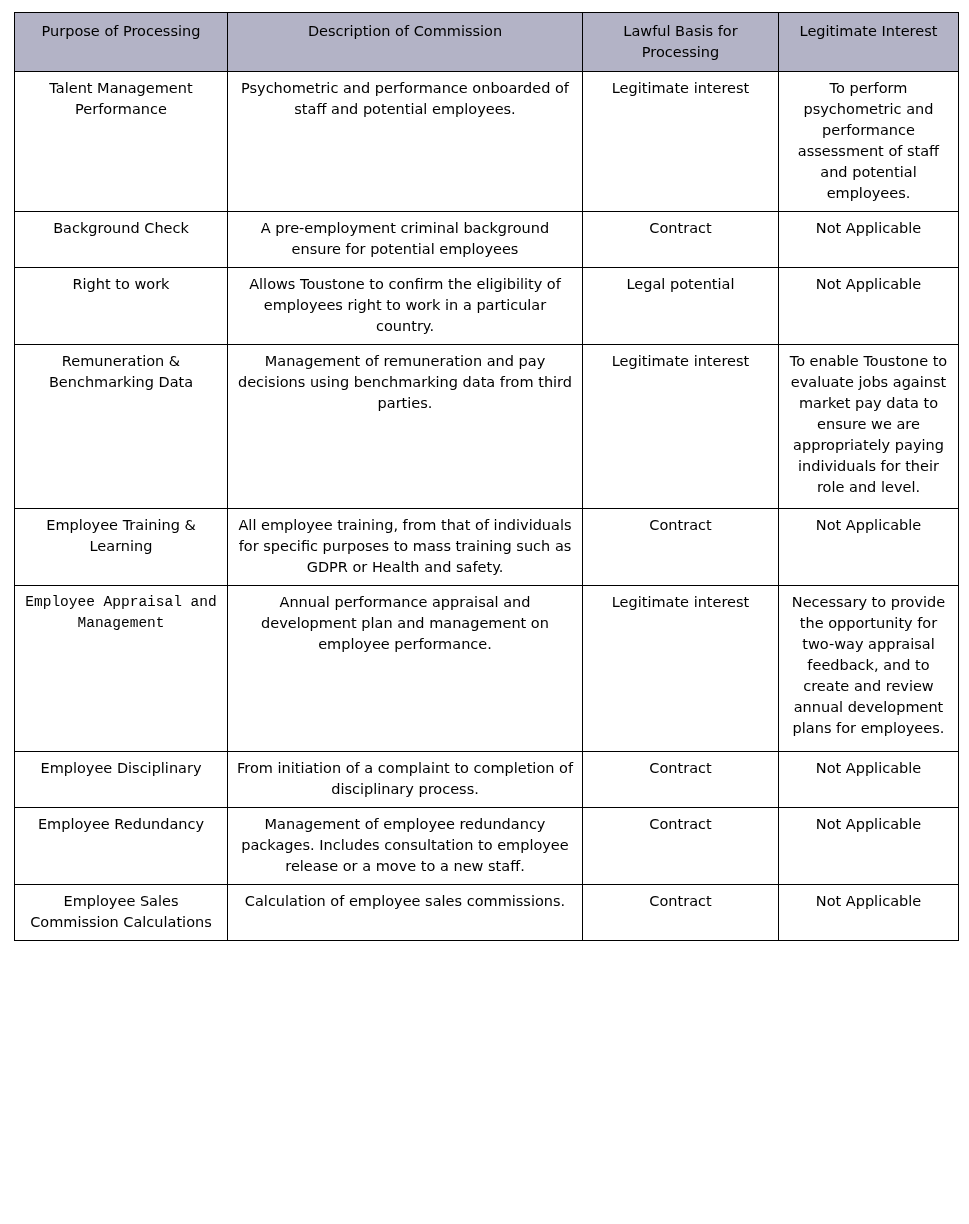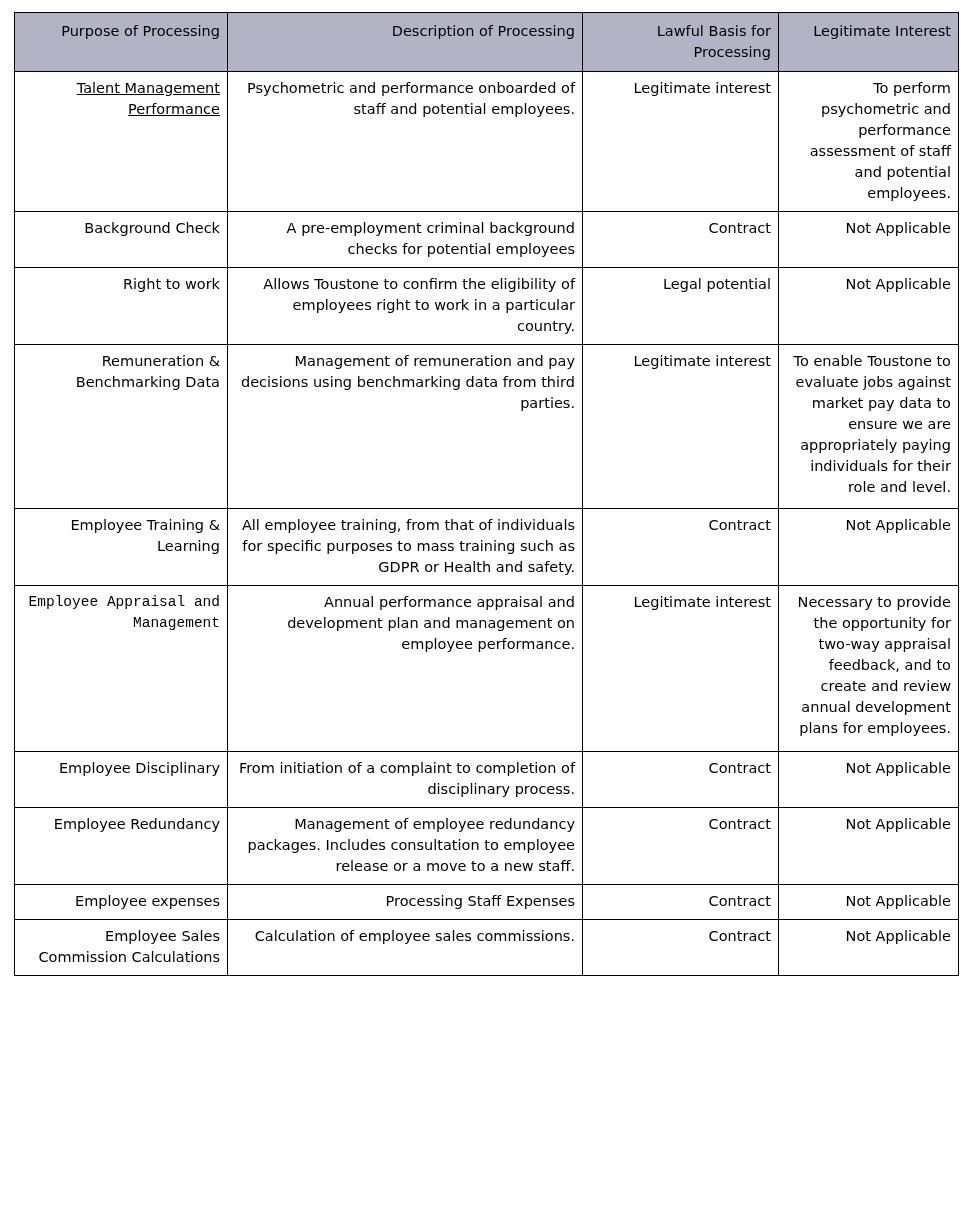--- a/index.html
+++ b/index.html
@@ -31,61 +31,61 @@
   table.privacy-table col.c4 { width: 180px; }
 
   table.privacy-table th,
   table.privacy-table td {
     border: 1px solid #000000;
     vertical-align: top;
     padding: 6px 7px 7px 7px;
     font-size: 14.5px;
     line-height: 1.45;
     font-weight: normal;
-    text-align: right;
+    text-align: center;
   }
   table.privacy-table thead th {
     background: #b3b3c6;
     height: 40px;
     padding-top: 8px;
     padding-bottom: 8px;
   }
-  td.pad-tall-1 { height: 112px; text-decoration: underline; }
+  td.pad-tall-1 { height: 112px; }
   td.pad-tall-2 { height: 150px; }
   td.pad-tall-3 { height: 152px; font-family: Liberation Mono, monospace; }
 </style>
 </head>
 <body>
 
 <div class="page">
   <table class="privacy-table">
     <colgroup>
       <col class="c1">
         <col class="c2">
         <col class="c3">
         <col class="c4">
     </colgroup>
     <thead>
       <tr>
         <th>Purpose of Processing</th>
-        <th>Description of Processing</th>
+        <th>Description of Commission</th>
         <th>Lawful Basis for Processing</th>
         <th>Legitimate Interest</th>
       </tr>
     </thead>
     <tbody>
       <tr>
         <td class="pad-tall-1">Talent Management Performance</td>
         <td>Psychometric and performance onboarded of staff and potential employees.</td>
         <td>Legitimate interest</td>
         <td>To perform psychometric and performance assessment of staff and potential employees.</td>
       </tr>
       <tr>
         <td>Background Check</td>
-        <td>A pre-employment criminal background checks for potential employees</td>
+        <td>A pre-employment criminal background ensure for potential employees</td>
         <td>Contract</td>
         <td>Not Applicable</td>
       </tr>
       <tr>
         <td>Right to work</td>
         <td>Allows Toustone to confirm the eligibility of employees right to work in a particular country.</td>
         <td>Legal potential</td>
         <td>Not Applicable</td>
       </tr>
       <tr>
@@ -112,26 +112,20 @@
         <td>Contract</td>
         <td>Not Applicable</td>
       </tr>
       <tr>
         <td>Employee Redundancy</td>
         <td>Management of employee redundancy packages. Includes consultation to employee release or a move to a new staff.</td>
         <td>Contract</td>
         <td>Not Applicable</td>
       </tr>
       <tr>
-        <td>Employee expenses</td>
-        <td>Processing Staff Expenses</td>
-        <td>Contract</td>
-        <td>Not Applicable</td>
-      </tr>
-      <tr>
         <td>Employee Sales Commission Calculations</td>
         <td>Calculation of employee sales commissions.</td>
         <td>Contract</td>
         <td>Not Applicable</td>
       </tr>
 
     </tbody>
   </table>
 </div>
 

